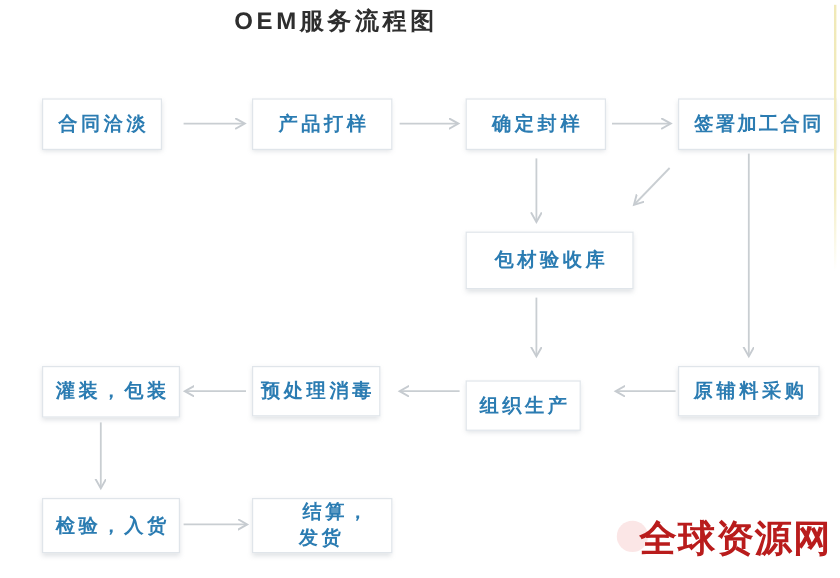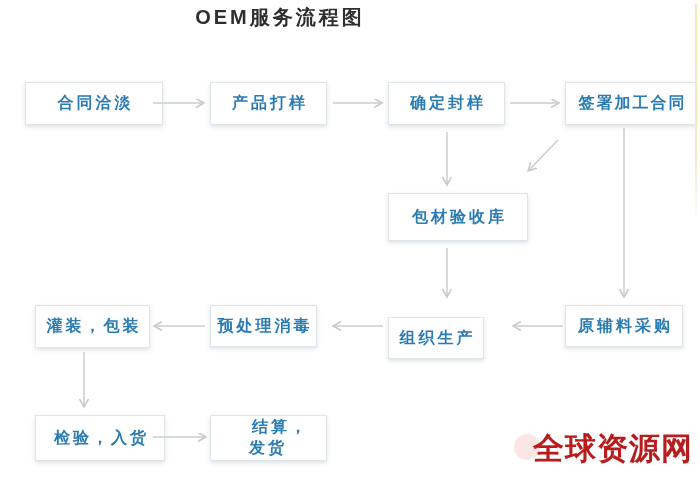--- a/index.html
+++ b/index.html
@@ -33,30 +33,30 @@
   .edge-strip{
     position:absolute;right:3px;top:4px;width:2px;height:222px;
     background:linear-gradient(to bottom,#f0e9b8 0%,#f3edc2 70%,rgba(243,237,194,0) 100%);
   }
 </style>
 </head>
 <body>
 
 <div class="title">OEM服务流程图</div>
 
-<div class="node" style="left:25px;top:82px;width:138px;height:43px;">合同洽淡</div>
+<div class="node" style="left:35px;top:82px;width:100px;height:43px;">合同洽淡</div>
 <div class="node" style="left:210px;top:82px;width:117px;height:43px;">产品打样</div>
 <div class="node" style="left:388px;top:82px;width:117px;height:43px;">确定封样</div>
 <div class="node" style="left:565px;top:82px;width:132px;height:43px;letter-spacing:2px;">签署加工合同</div>
 <div class="node" style="left:388px;top:193px;width:140px;height:48px;">包材验收库</div>
 <div class="node" style="left:565px;top:305px;width:118px;height:42px;">原辅料采购</div>
 <div class="node" style="left:388px;top:317px;width:96px;height:42px;">组织生产</div>
 <div class="node" style="left:210px;top:305px;width:107px;height:42px;">预处理消毒</div>
 <div class="node" style="left:35px;top:305px;width:115px;height:43px;">灌装，包装</div>
-<div class="node" style="left:35px;top:415px;width:130px;height:46px;">检验，入货</div>
+<div class="node" style="left:35px;top:415px;width:115px;height:46px;">检验，入货</div>
 <div class="node" style="left:210px;top:415px;width:117px;height:46px;padding-left:38px;">结算，发货</div>
 
 <svg class="arrows" width="700" height="482" viewBox="0 0 700 482">
   <defs>
     <marker id="head" markerWidth="10" markerHeight="10" refX="7" refY="4.5" orient="auto" markerUnits="userSpaceOnUse">
       <path d="M0,0 L8,4.5 L0,9" fill="none" stroke="#c6cbd0" stroke-width="1.6"></path>
     </marker>
   </defs>
   <g stroke="#c9ced2" stroke-width="1.5" fill="none">
     <path d="M153,103 L203,103" marker-end="url(#head)"></path>

